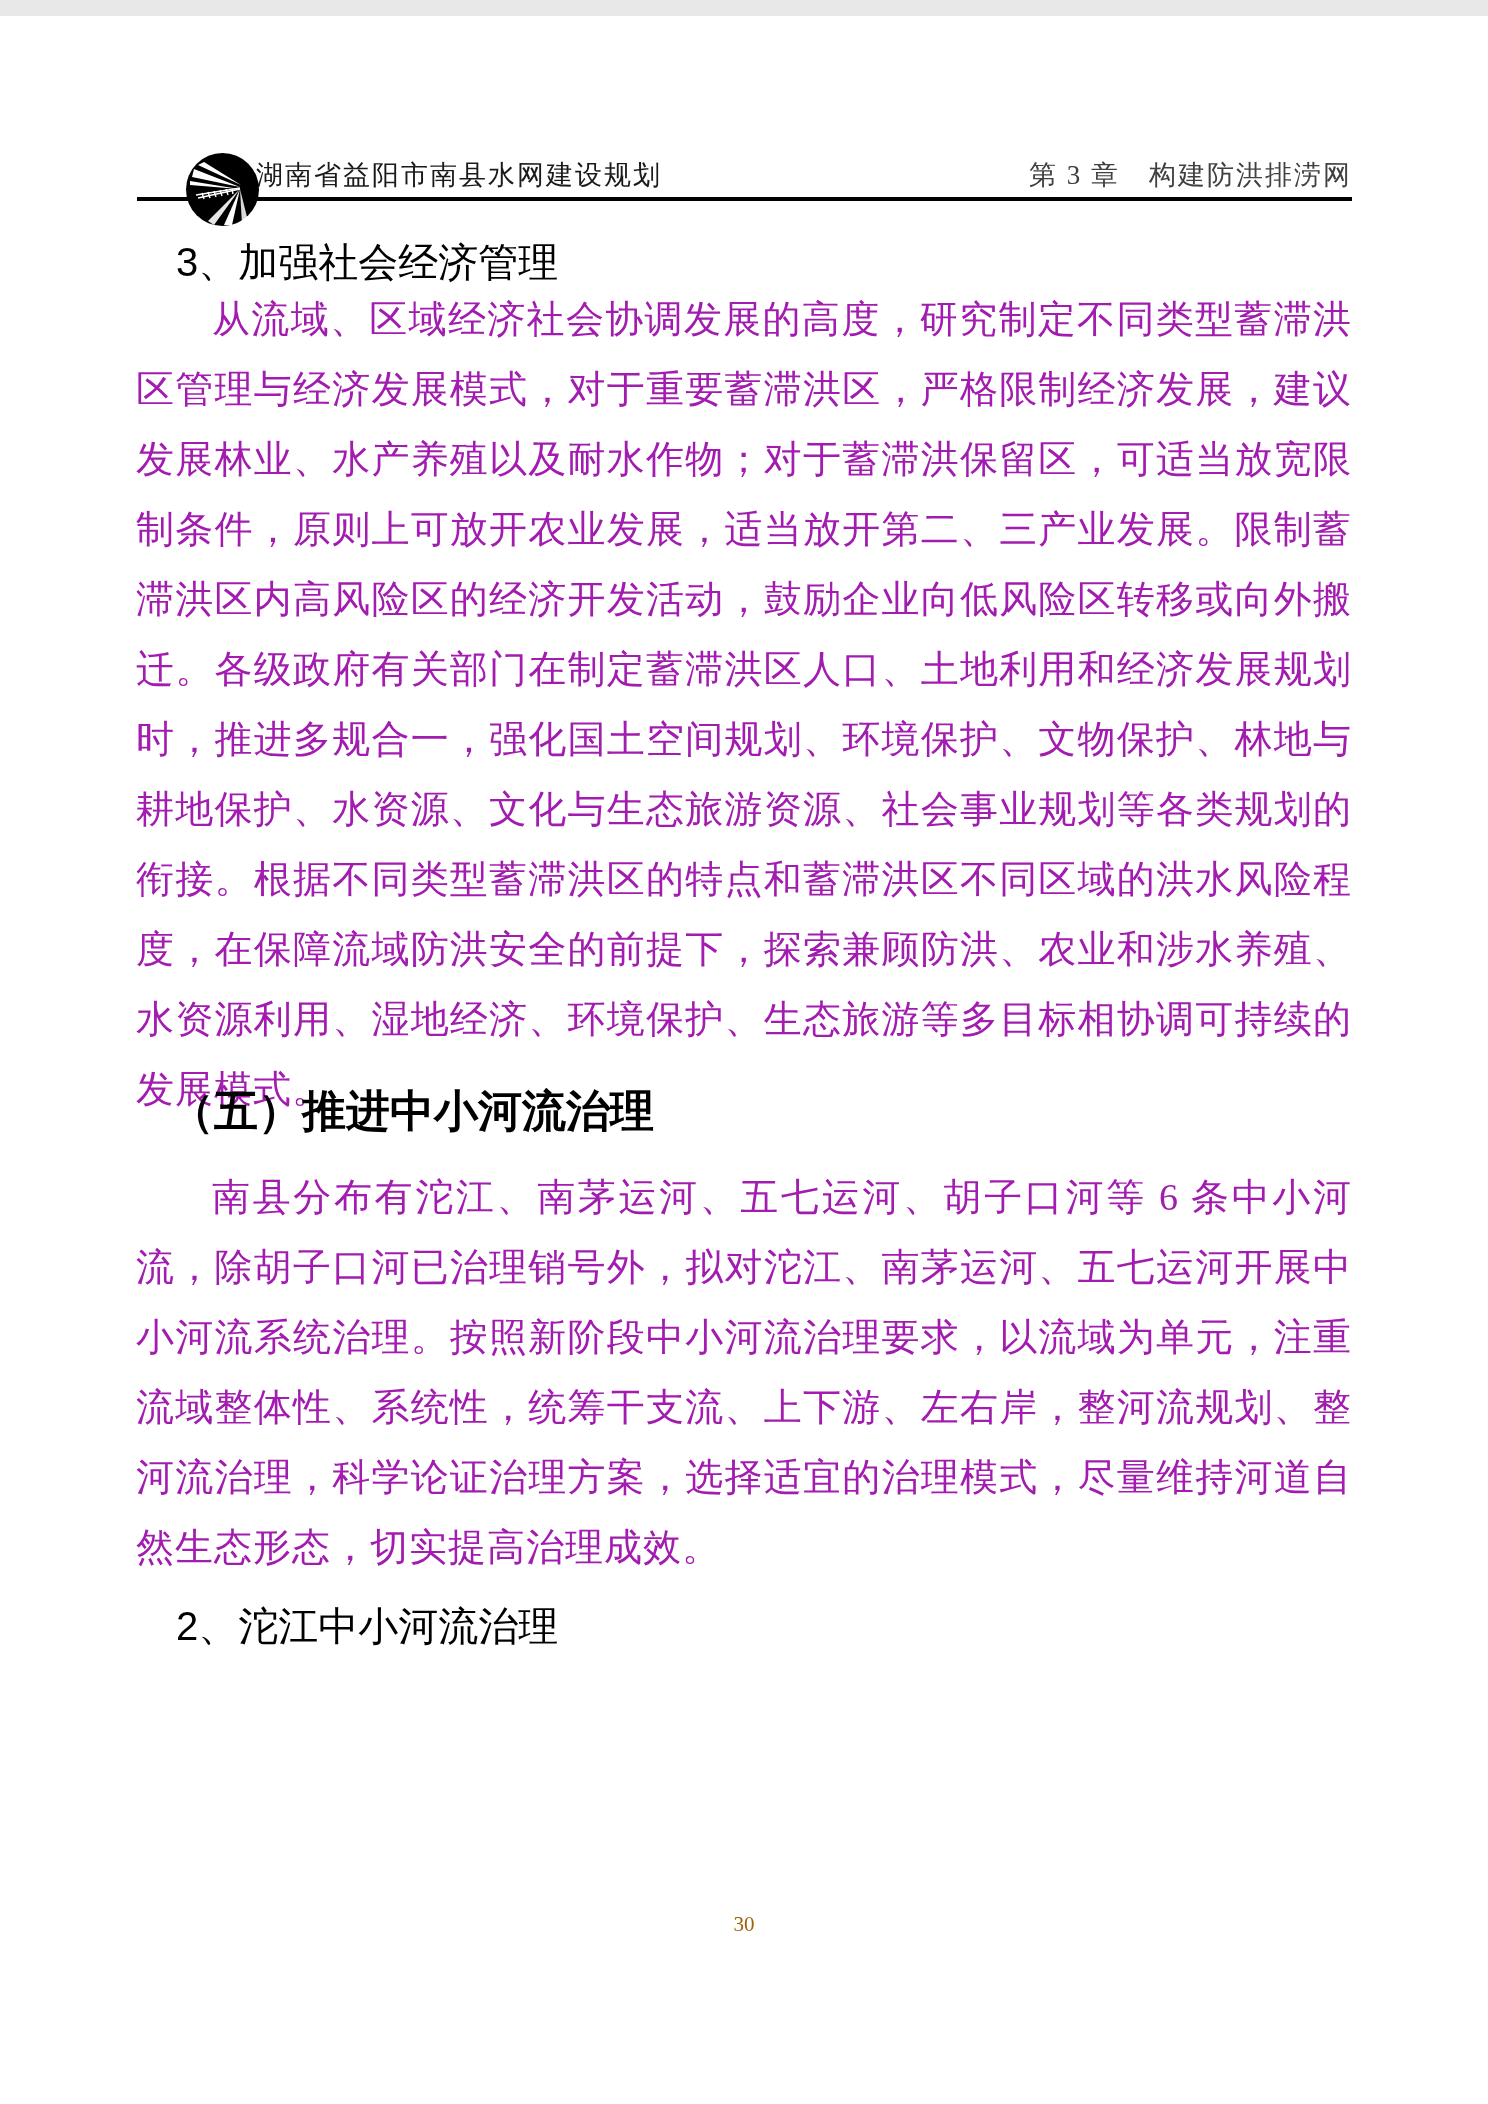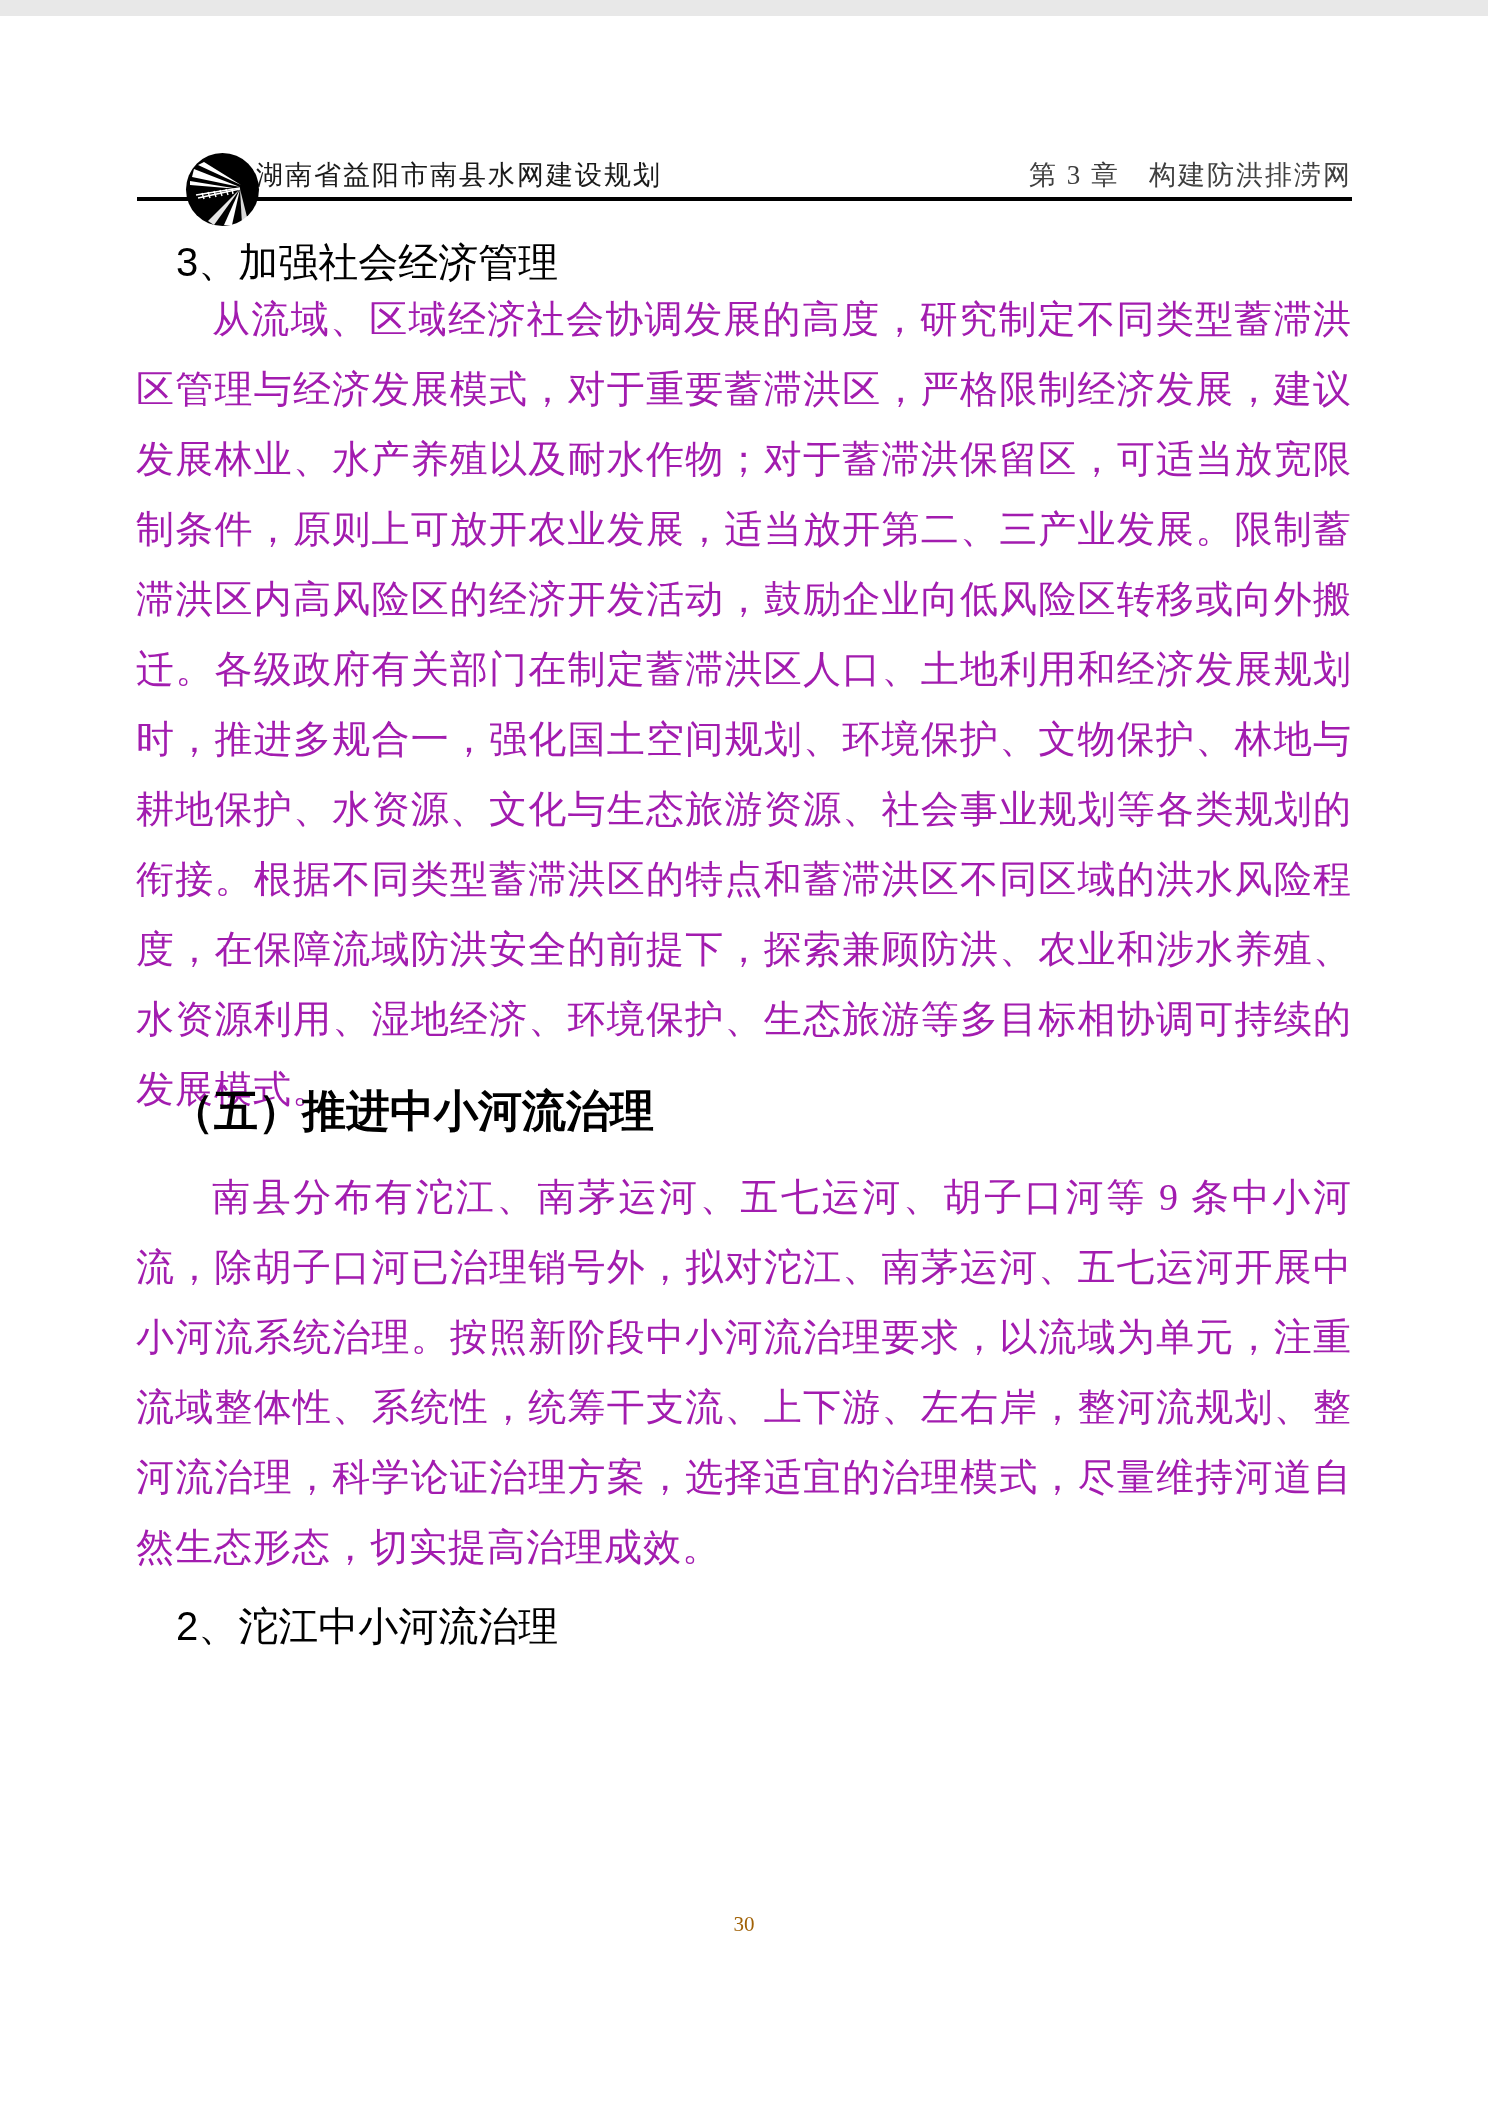--- a/index.html
+++ b/index.html
@@ -129,20 +129,20 @@
   <div class="header-left">湖南省益阳市南县水网建设规划</div>
   <div class="header-right">第 3 章　构建防洪排涝网</div>
   <div class="header-rule"></div>
 
   <div class="h-num h-main">3、加强社会经济管理</div>
 
   <div class="para para-1">从流域、区域经济社会协调发展的高度，研究制定不同类型蓄滞洪区管理与经济发展模式，对于重要蓄滞洪区，严格限制经济发展，建议发展林业、水产养殖以及耐水作物；对于蓄滞洪保留区，可适当放宽限制条件，原则上可放开农业发展，适当放开第二、三产业发展。限制蓄滞洪区内高风险区的经济开发活动，鼓励企业向低风险区转移或向外搬迁。各级政府有关部门在制定蓄滞洪区人口、土地利用和经济发展规划时，推进多规合一，强化国土空间规划、环境保护、文物保护、林地与耕地保护、水资源、文化与生态旅游资源、社会事业规划等各类规划的衔接。根据不同类型蓄滞洪区的特点和蓄滞洪区不同区域的洪水风险程度，在保障流域防洪安全的前提下，探索兼顾防洪、农业和涉水养殖、水资源利用、湿地经济、环境保护、生态旅游等多目标相协调可持续的发展模式。</div>
 
   <div class="h-section">（五）推进中小河流治理</div>
 
-  <div class="para para-2">南县分布有沱江、南茅运河、五七运河、胡子口河等 9 条中小河流，除胡子口河已治理销号外，拟对沱江、南茅运河、五七运河开展中小河流系统治理。按照新阶段中小河流治理要求，以流域为单元，注重流域整体性、系统性，统筹干支流、上下游、左右岸，整河流规划、整河流治理，科学论证治理方案，选择适宜的治理模式，尽量维持河道自然生态形态，切实提高治理成效。</div>
+  <div class="para para-2">南县分布有沱江、南茅运河、五七运河、胡子口河等 6 条中小河流，除胡子口河已治理销号外，拟对沱江、南茅运河、五七运河开展中小河流系统治理。按照新阶段中小河流治理要求，以流域为单元，注重流域整体性、系统性，统筹干支流、上下游、左右岸，整河流规划、整河流治理，科学论证治理方案，选择适宜的治理模式，尽量维持河道自然生态形态，切实提高治理成效。</div>
 
   <div class="h-num h-sub">2、沱江中小河流治理</div>
 
 
   <div class="page-number">30</div>
 
 </div>
 
 </body></html>

